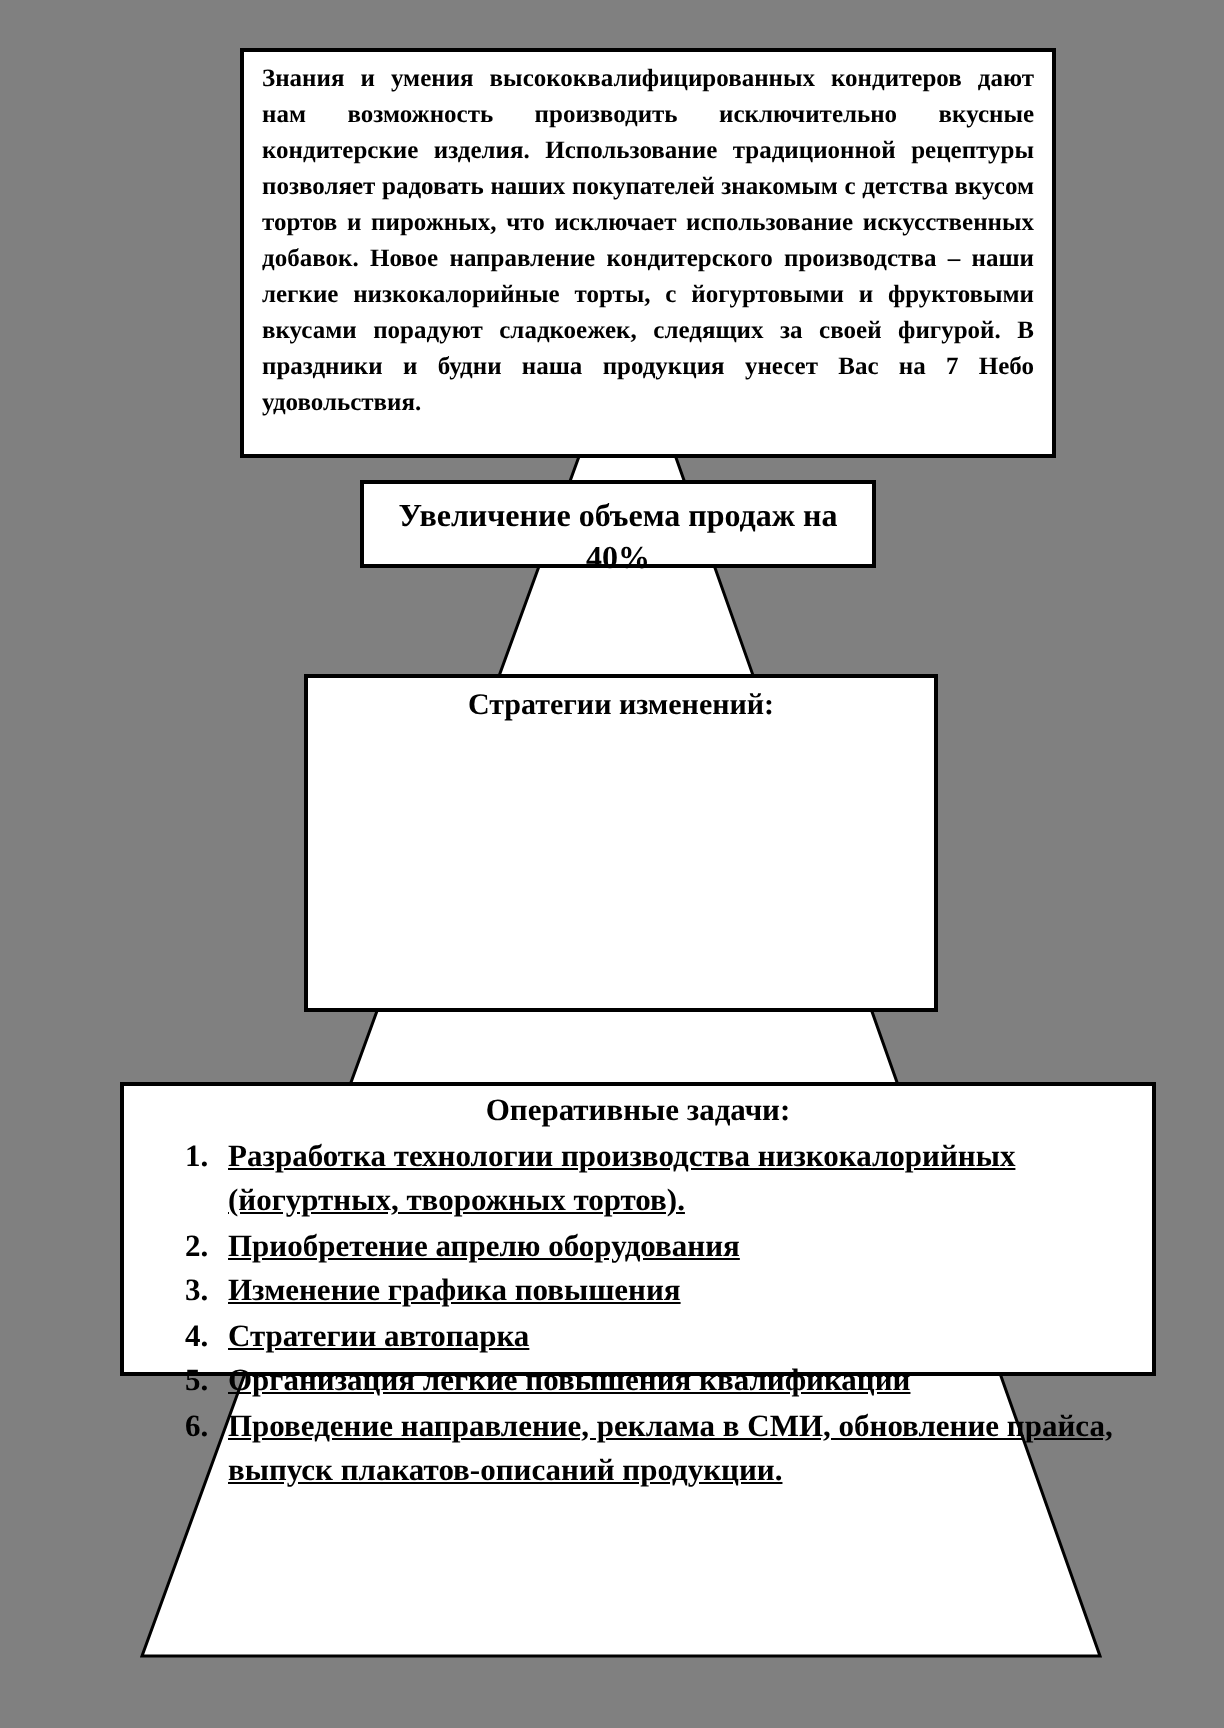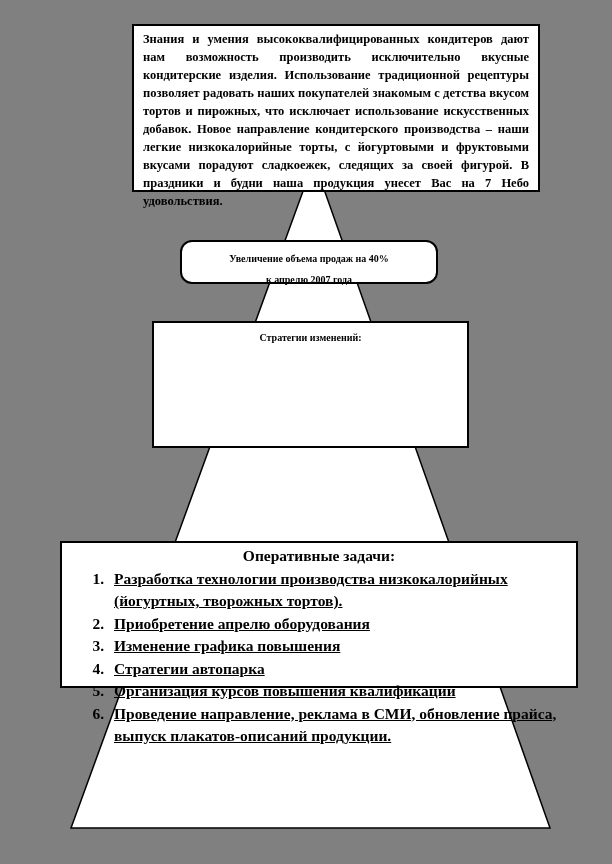--- a/index.html
+++ b/index.html
@@ -28,44 +28,43 @@
   }
   .box {
     position: absolute;
     background: #ffffff;
     border: 2px solid #000000;
     box-sizing: border-box;
     z-index: 1;
     font-weight: bold;
   }
   .mission {
-    left: 132px; top: 24px;
-    width: 408px; height: 168px;
+    left: 120px; top: 24px;
+    width: 408px; height: 205px;
     padding: 4px 9px 0 9px;
     font-size: 12.5px;
     line-height: 18px;
     text-align: justify;
   }
   .mission p {
     margin: 0;
   }
   .goal {
     left: 180px; top: 240px;
     width: 258px; height: 44px;
     text-align: center;
-    font-size: 10px;
+    font-size: 16px;
     line-height: 21px;
     padding-top: 6px;
-    border-radius: 12px;
   }
   .strategies {
-    left: 152px; top: 321px;
-    width: 317px; height: 127px;
+    left: 152px; top: 337px;
+    width: 317px; height: 169px;
     padding: 4px 6px;
-    font-size: 10px;
+    font-size: 15px;
     line-height: 21px;
   }
   .tasks {
     left: 60px; top: 541px;
     width: 518px; height: 147px;
     padding: 2px 8px;
     font-size: 15.5px;
     line-height: 22.5px;
   }
   .box-title {
@@ -92,32 +91,31 @@
   <svg class="pyramid" viewBox="0 0 612 864" xmlns="http://www.w3.org/2000/svg">
     <polygon points="314,161 71,828 550,828" stroke-width="1.5" fill="#ffffff" stroke="#000000"></polygon>
   </svg>
 
   <div class="box mission">
     <p>Знания и умения высококвалифицированных кондитеров дают нам возможность производить исключительно вкусные кондитерские изделия. Использование традиционной рецептуры позволяет радовать наших покупателей знакомым с детства вкусом тортов и пирожных, что исключает использование искусственных добавок. Новое направление кондитерского производства – наши легкие низкокалорийные торты, с йогуртовыми и фруктовыми вкусами порадуют сладкоежек, следящих за своей фигурой. В праздники и будни наша продукция унесет Вас на 7 Небо удовольствия.</p>
   </div>
 
   <div class="box goal">
     <div>Увеличение объема продаж на 40%</div>
-    <div>к апрелю 2007 года</div>
   </div>
 
   <div class="box strategies">
     <div class="box-title">Стратегии изменений:</div>
   </div>
 
   <div class="box tasks">
     <div class="box-title">Оперативные задачи:</div>
     <ol>
         <li>Разработка технологии производства низкокалорийных (йогуртных, творожных тортов).</li>
         <li>Приобретение апрелю оборудования</li>
         <li>Изменение графика повышения</li>
         <li>Стратегии автопарка</li>
-        <li>Организация курсов повышения квалификации</li>
+        <li>Организация легкие повышения квалификации</li>
         <li>Проведение направление, реклама в СМИ, обновление прайса, выпуск плакатов-описаний продукции.</li>
       </ol>
   </div>
 
 </div>
 
 </body></html>

